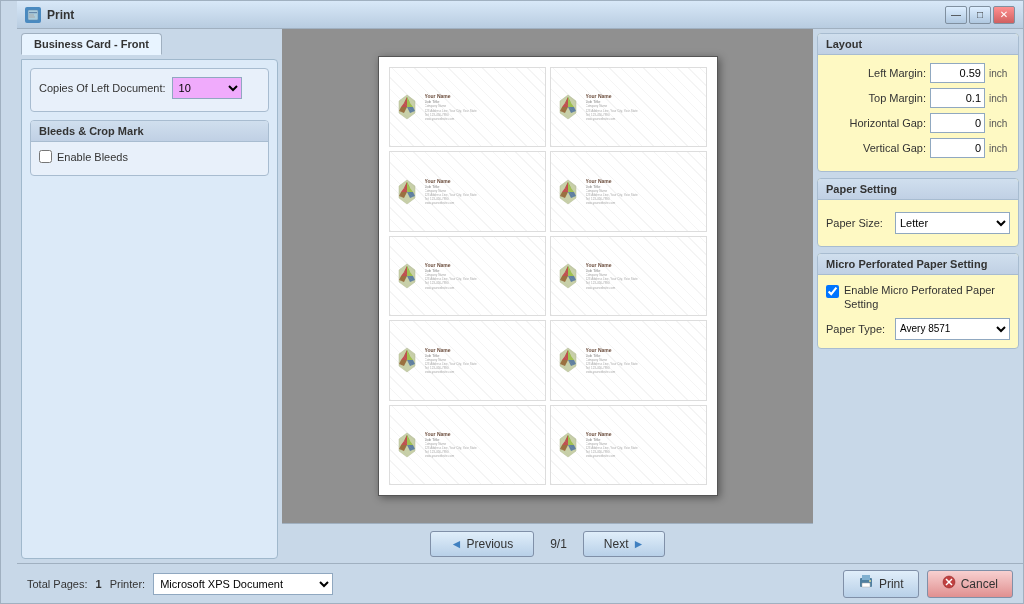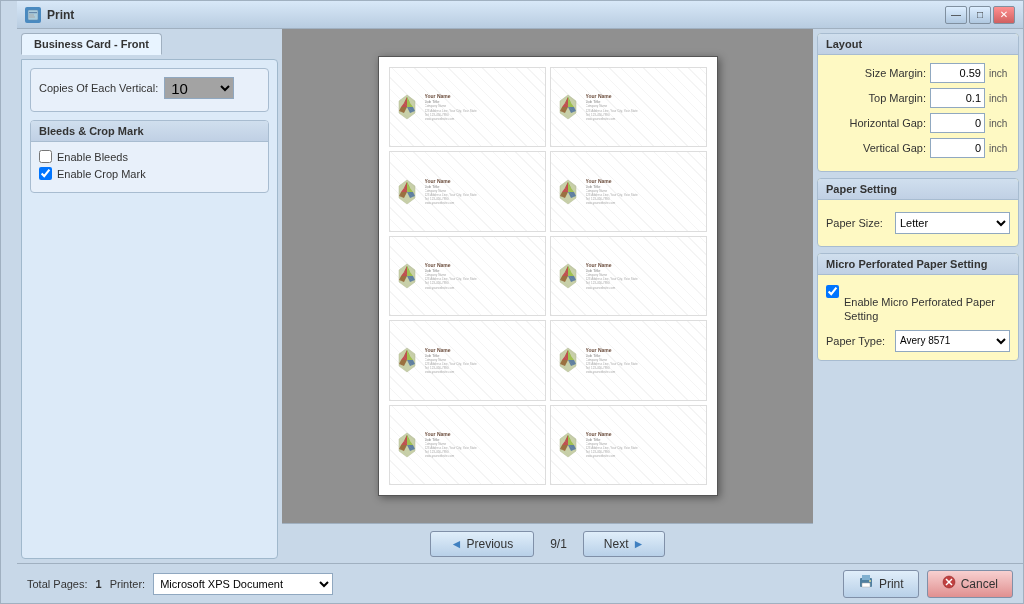--- a/index.html
+++ b/index.html
@@ -121,23 +121,23 @@
     }
     .field-label {
       font-size: 11px;
       color: #333;
       margin-right: 6px;
       white-space: nowrap;
     }
     select.small-select {
       width: 70px;
       height: 22px;
-      font-size: 15px;
+      font-size: 11px;
       border: 1px solid #90a8c0;
-      background: #a3a3a3;
+      background: #f0abfc;
       padding: 0 2px;
     }
     .checkbox-row {
       display: flex;
       align-items: center;
       margin-bottom: 4px;
     }
     .checkbox-row input[type=checkbox] {
       margin-right: 5px;
       cursor: pointer;
@@ -373,21 +373,21 @@
     }
     .cancel-btn {
       background: linear-gradient(to bottom, #f8d0d0, #e09090);
       color: #333;
     }
     
     .perf-checkbox-row {
       display: flex; align-items: flex-start; gap: 5px; margin-bottom: 6px;
     }
     .perf-checkbox-row input { margin-top: 2px; }
-    .perf-label { font-size: 11px; color: #333; line-height: 1.3; margin-top: 12px; }
+    .perf-label { font-size: 11px; color: #333; line-height: 1.3; }
     .paper-type-row {
       display: flex; align-items: center; gap: 4px;
     }
     .paper-type-label { font-size: 11px; color: #333; width: 65px; }
     .paper-type-select {
       flex: 1; height: 22px; font-size: 10px;
       border: 1px solid #90a8c0; background: white;
     }
   </style>
 </head>
@@ -418,43 +418,39 @@
       <div class="tab-bar">
         <div class="tab active">
           <span>Business Card - Front</span>
         </div>
       </div>
       <div class="settings-area">
 
         <div class="section-group">
           <div class="section-body">
             <div class="field-row">
-              <span class="field-label">Copies Of Each Vertical:</span>
+              <span class="field-label">Copies Of Left Document:</span>
               <select class="small-select">
                 <option>10</option>
                 <option>1</option>
                 <option>2</option>
                 <option>5</option>
                 <option>20</option>
                 <option>50</option>
               </select>
             </div>
           </div>
         </div>
 
         <div class="section-group">
           <div class="section-title">Bleeds &amp; Crop Mark</div>
           <div class="section-body">
             <div class="checkbox-row">
               <input type="checkbox" id="enableBleeds" style="">
               <label class="checkbox-label" for="enableBleeds">Enable Bleeds</label>
-            </div>
-            <div class="checkbox-row">
-              <input type="checkbox" id="enableCropMark" checked="" style="">
-              <label class="checkbox-label" for="enableCropMark">Enable Crop Mark</label>
             </div>
           </div>
         </div>
       </div>
     </div>
 
     <div class="center-panel">
       <div class="preview-area">
         <div class="page-preview">
 
@@ -633,21 +629,21 @@
         </button>
       </div>
     </div>
 
     <div class="right-panel">
 
       <div class="right-section">
         <div class="right-section-title">Layout</div>
         <div class="right-section-body">
           <div class="margin-row">
-            <span class="margin-label">Size Margin:</span>
+            <span class="margin-label">Left Margin:</span>
             <input class="margin-input" type="text" value="0.59" style="">
             <span class="inch-label">inch</span>
           </div>
           <div class="margin-row">
             <span class="margin-label">Top Margin:</span>
             <input class="margin-input" type="text" value="0.1" style="">
             <span class="inch-label">inch</span>
           </div>
           <div class="margin-row">
             <span class="margin-label">Horizontal Gap:</span>

